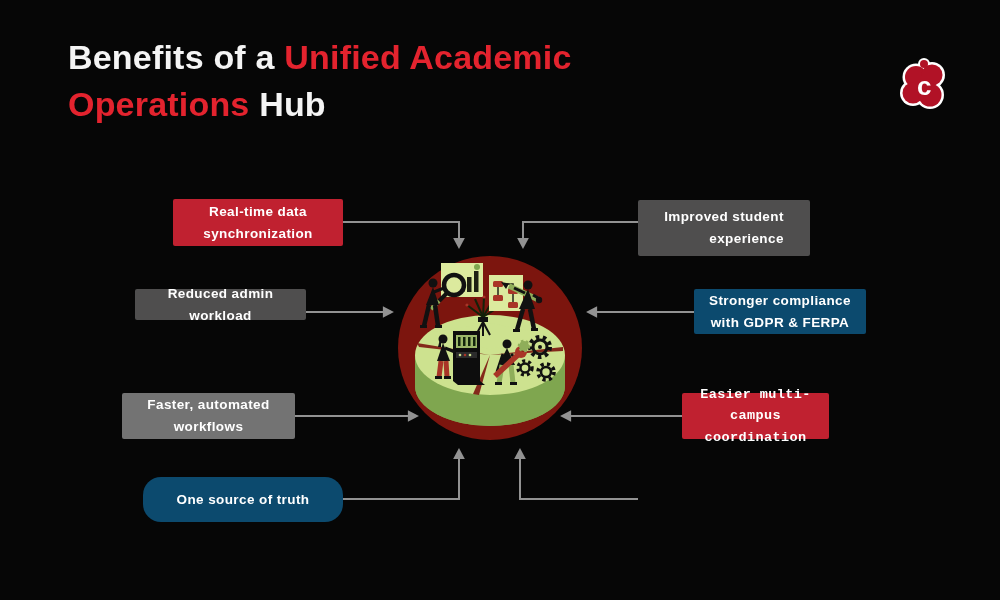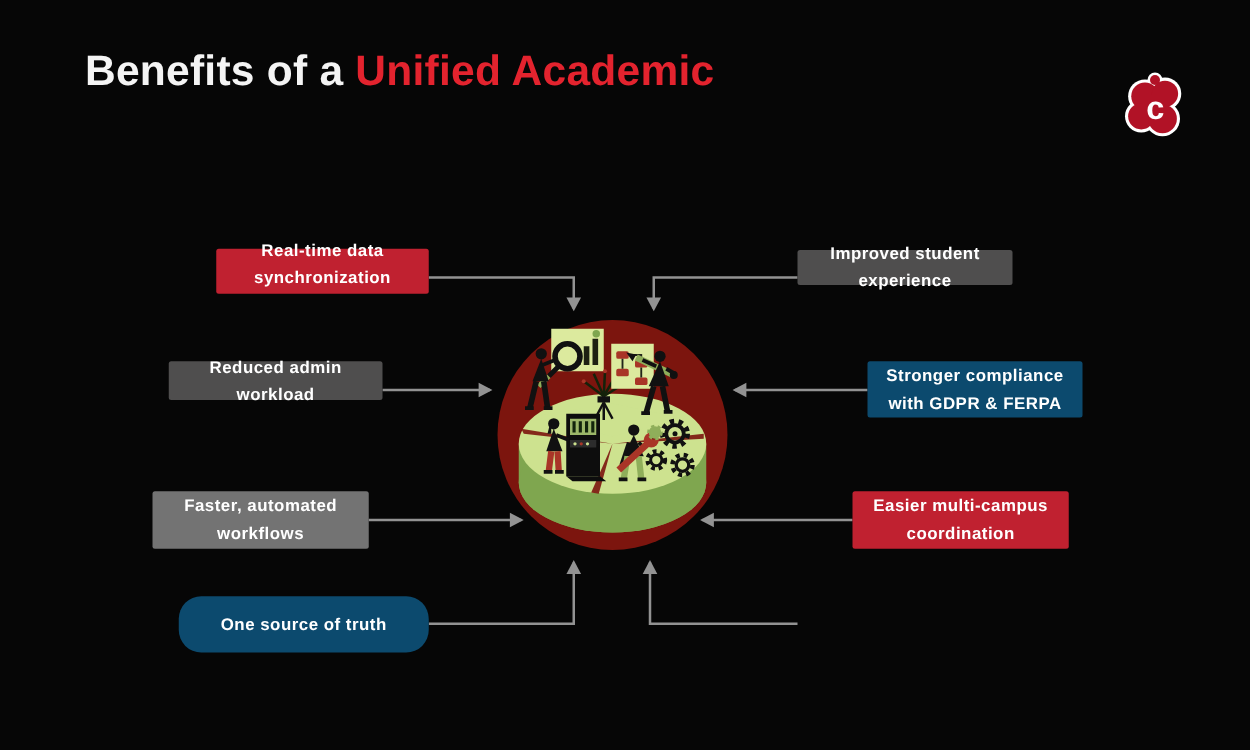--- a/index.html
+++ b/index.html
@@ -19,40 +19,41 @@
   .benefit{
     position:absolute;display:flex;align-items:center;justify-content:center;
     text-align:center;color:#ffffff;font-weight:bold;font-size:13.5px;
     line-height:1.6;letter-spacing:.4px;white-space:pre-line;
     border-radius:2px;padding:2px 6px;box-sizing:border-box;
   }
   .v-red{background:#c02130;}
   .v-darkred{background:#737373;}
   .v-gray{background:#4f4e4e;}
   .v-lightgray{background:#0c4a6e;}
-  #b1{left:173px;top:199px;width:170px;height:36px;align-items:flex-end;}
+  #b1{left:173px;top:199px;width:170px;height:47px;}
   #b2{left:135px;top:289px;width:171px;height:31px;}
   #b3{left:122px;top:393px;width:173px;height:46px;}
   #b4{left:143px;top:477px;width:200px;height:45px;border-radius:18px;}
-  #b5{left:638px;top:200px;width:172px;height:28px;}
+  #b5{left:638px;top:200px;width:172px;height:56px;text-align:right;}
   #b6{left:694px;top:289px;width:172px;height:45px;}
-  #b7{left:682px;top:393px;width:173px;height:46px;}
+  #b7{left:682px;top:393px;width:147px;height:46px;font-family:Liberation Mono, monospace;}
   #b8{left:638px;top:488px;width:217px;height:46px;}
   
   .layer{position:absolute;left:0;top:0;}
   .center-illustration{position:absolute;left:397px;top:255px;}
   .logo{position:absolute;left:896px;top:52px;}
 </style>
 </head>
 <body>
 
 <div class="canvas">
 
   <div class="title">
     <div><span>Benefits of a </span><span class="red">Unified Academic</span></div>
+    <div><span class="red">Operations</span><span> Hub</span></div>
   </div>
 
   <svg class="logo" width="56" height="64" viewBox="0 0 56 64">
     <g>
       <circle cx="20" cy="25" r="13.5" fill="#ffffff"></circle>
       <circle cx="36" cy="23" r="13" fill="#ffffff"></circle>
       <circle cx="17" cy="41" r="13" fill="#ffffff"></circle>
       <circle cx="34" cy="43" r="14" fill="#ffffff"></circle>
       <circle cx="28" cy="12" r="6" fill="#ffffff"></circle>
     </g>

